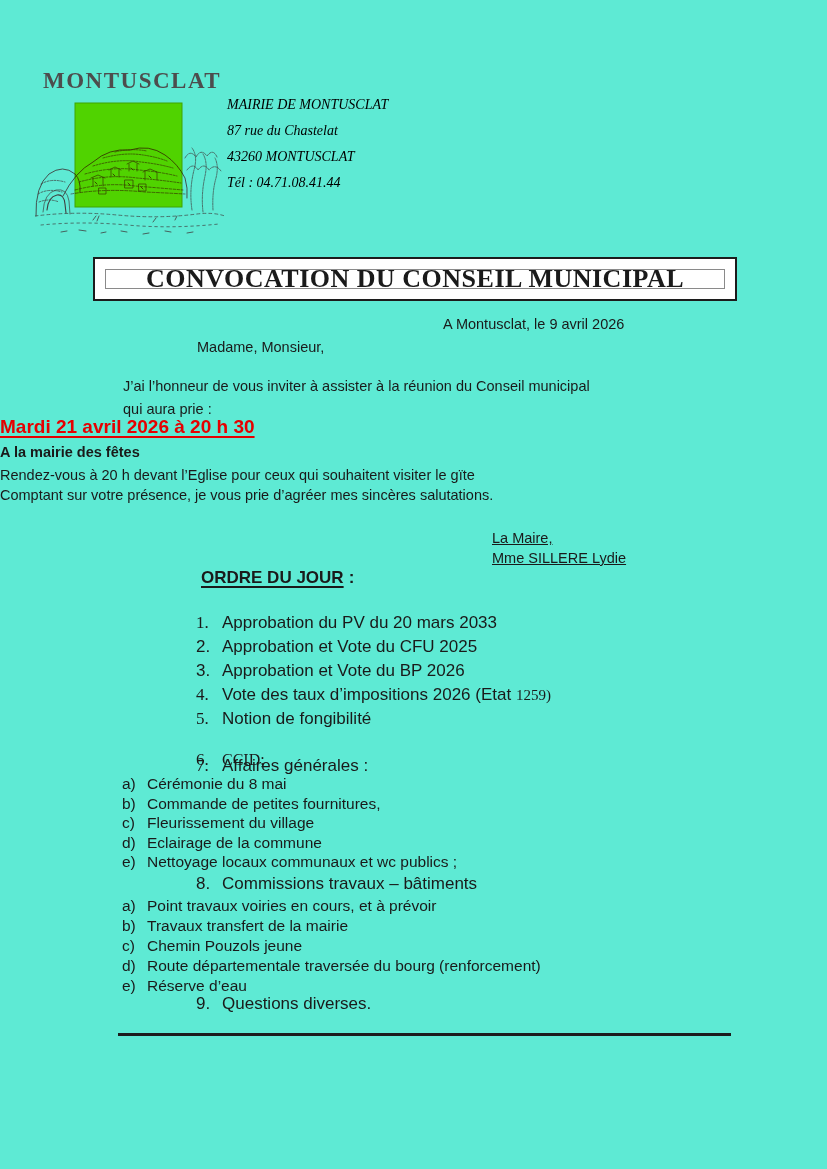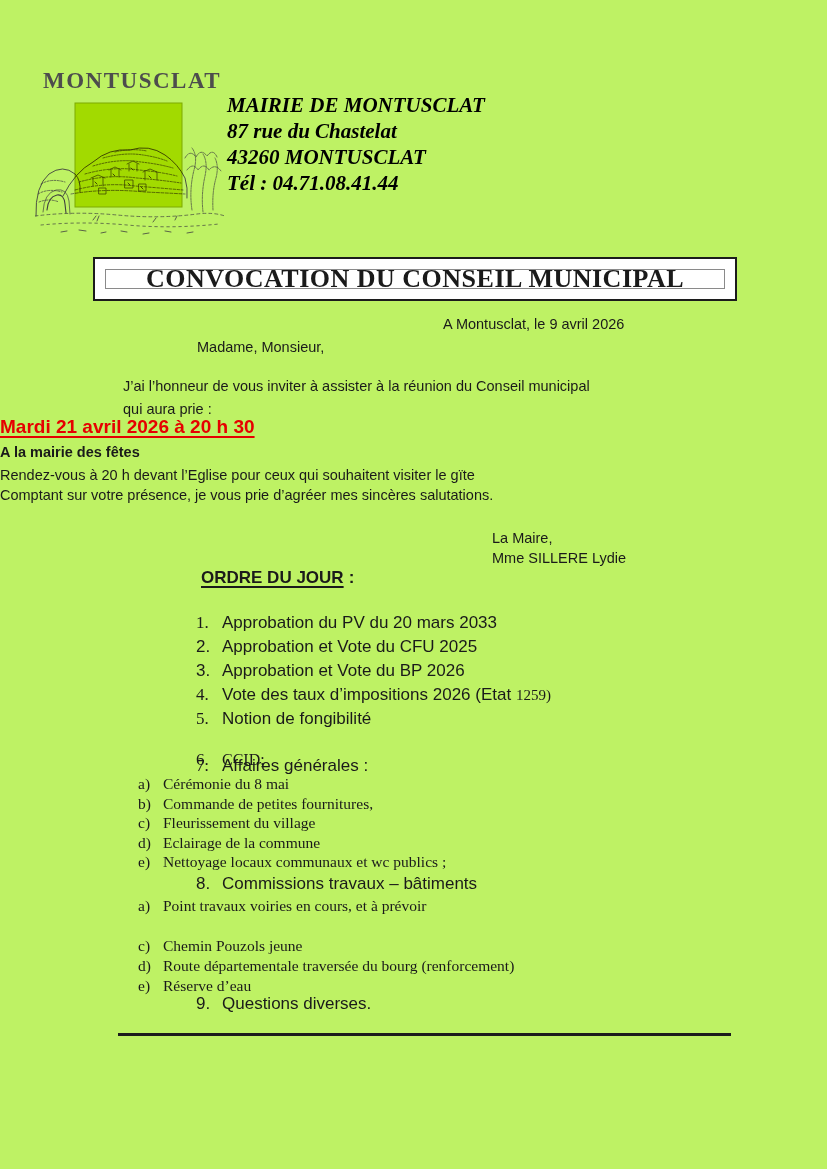--- a/index.html
+++ b/index.html
@@ -1,56 +1,56 @@
 <!DOCTYPE html>
 <html><head>
 <meta charset="utf-8">
 <style>
   * { margin:0; padding:0; box-sizing:border-box; }
   html,body { background:#ffffff; }
   body { width:827px; height:1169px; position:relative; font-family:"Liberation Sans", sans-serif; color:#1a1a1a; }
-  .page { position:absolute; left:0; top:0; width:827px; height:1169px; background:#bef264; overflow:hidden; }
+  .page { position:absolute; left:0; top:0; width:827px; height:1169px; background:#5eead4; overflow:hidden; }
 
   
   .logo { position:absolute; left:35px; top:68px; width:195px; }
   .wordmark { font-family:"Liberation Serif", serif; font-weight:bold; font-size:23px; letter-spacing:1.5px; color:#4d4d4d; padding-left:8px; white-space:nowrap; }
   .sketch { position:absolute; left:0; top:30px; width:190px; height:140px; }
 
   
-  .addr { position:absolute; left:227px; top:92px; font-family:"Liberation Serif", serif; font-weight:bold; font-style:italic; font-size:21px; line-height:26px; color:#000; }
+  .addr { position:absolute; left:227px; top:92px; font-family:"Liberation Serif", serif; font-weight:normal; font-style:italic; font-size:14px; line-height:26px; color:#000; }
 
   
   .title-outer { position:absolute; left:93px; top:257px; width:644px; height:44px; border:2px solid #1c1c1c; padding:10px; background:#fff; }
   .title-inner { width:100%; height:100%; border:1px solid #8a8a8a; display:flex; align-items:center; justify-content:center; }
   .title-text { font-family:"Liberation Serif", serif; font-weight:bold; font-size:26px; letter-spacing:0.5px; white-space:nowrap; }
 
   .dateline { position:absolute; left:443px; top:316px; font-size:14.5px; }
   .salutation { position:absolute; left:197px; top:339px; font-size:14.5px; }
   .intro { position:absolute; left:123px; top:375px; font-size:14.5px; line-height:23px; }
 
   .center-line { position:absolute; left:0; width:827px; }
   .meeting-date { top:416px; font-size:19px; font-weight:bold; color:#e60000; }
   .meeting-date span { text-decoration:underline; text-decoration-thickness:2px; text-underline-offset:3px; }
   .meeting-place { top:444px; font-size:14.5px; font-weight:bold; }
   .note { top:467px; font-size:14.5px; }
   .closing { top:487px; font-size:14.5px; }
 
-  .signature { position:absolute; left:492px; top:528px; font-size:14.5px; line-height:20px; }
+  .signature { position:absolute; left:492px; top:528px; font-size:14.5px; line-height:20px;text-decoration:underline; }
 
   .agenda-heading { position:absolute; left:201px; top:568px; font-size:17px; font-weight:bold; }
   .agenda-heading .u { text-decoration:underline; text-decoration-thickness:2px; text-underline-offset:3px; }
   .agenda-heading .colon { margin-left:5px; }
 
   .arow { position:absolute; left:0; width:827px; white-space:nowrap; }
   .main-row { font-size:17px; line-height:22px; }
   .main-row .num { display:inline-block; margin-left:196px; width:26px; }
   .serif-num .num { font-family:"Liberation Serif", serif; }
   .serif-txt { font-family:"Liberation Serif", serif; font-size:16px; }
   .suffix { font-family:"Liberation Serif", serif; font-size:15px; }
-  .sub-row { font-family:Liberation Serif, serif; font-size:15.5px; line-height:19px;padding-left:16px; }
+  .sub-row { font-family:Liberation Sans, sans-serif; font-size:15.5px; line-height:19px; }
   .sub-row .lbl { display:inline-block; margin-left:122px; width:25px; }
 
   .rule { position:absolute; left:118px; top:1033px; width:613px; border-top:3px solid #1c1c1c; }
 </style>
 </head>
 <body>
 
 <div class="page">
 
   <div class="logo">
@@ -135,20 +135,21 @@
 
   <div class="arow sub-row" style="top:774px"><span class="lbl">a)</span><span>Cérémonie du 8 mai</span></div>
   <div class="arow sub-row" style="top:794px"><span class="lbl">b)</span><span>Commande de petites fournitures,</span></div>
   <div class="arow sub-row" style="top:813px"><span class="lbl">c)</span><span>Fleurissement du village</span></div>
   <div class="arow sub-row" style="top:833px"><span class="lbl">d)</span><span>Eclairage de la commune</span></div>
   <div class="arow sub-row" style="top:852px"><span class="lbl">e)</span><span>Nettoyage locaux communaux et wc publics ;</span></div>
 
   <div class="arow main-row" style="top:873px"><span class="num">8.</span><span>Commissions travaux – bâtiments</span></div>
 
   <div class="arow sub-row" style="top:896px"><span class="lbl">a)</span><span>Point travaux voiries en cours, et à prévoir</span></div>
+  <div class="arow sub-row" style="top:916px"><span class="lbl">b)</span><span>Travaux transfert de la mairie</span></div>
   <div class="arow sub-row" style="top:956px"><span class="lbl">d)</span><span>Route départementale traversée du bourg (renforcement)</span></div>
   <div class="arow sub-row" style="top:936px"><span class="lbl">c)</span><span>Chemin Pouzols jeune</span></div>
   <div class="arow sub-row" style="top:976px"><span class="lbl">e)</span><span>Réserve d’eau</span></div>
 
   <div class="arow main-row" style="top:993px"><span class="num">9.</span><span>Questions diverses.</span></div>
 
   <div class="rule"></div>
 </div>
 
 </body></html>

